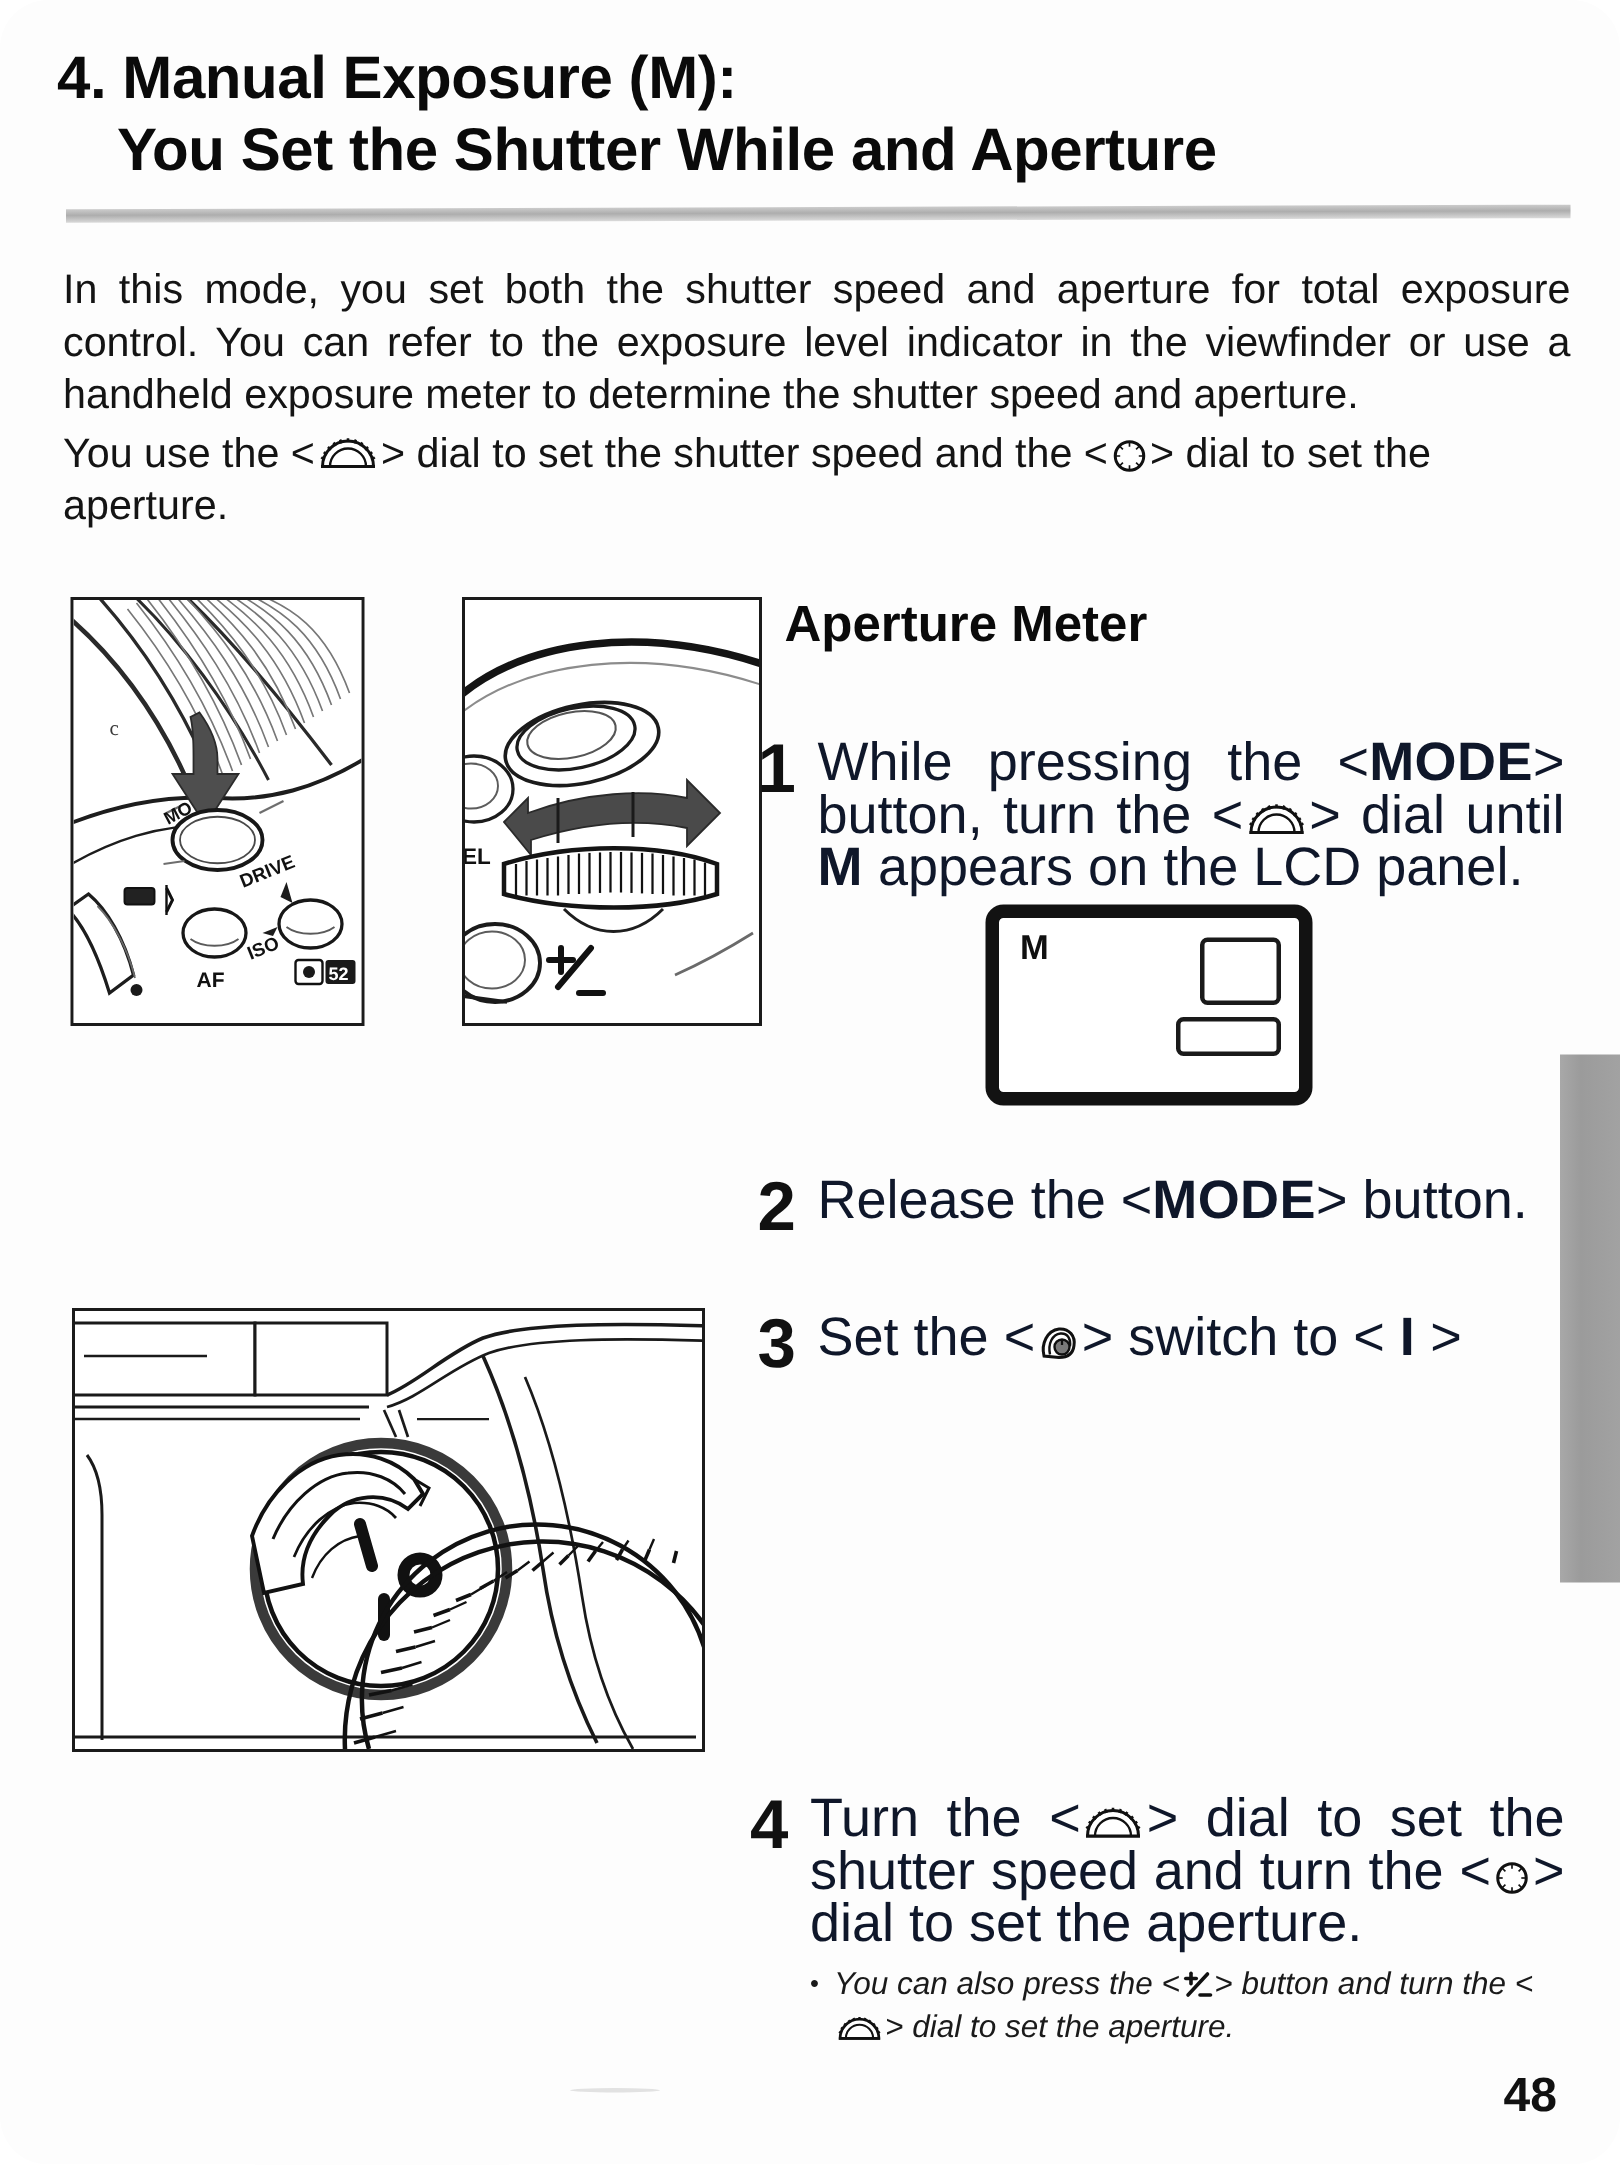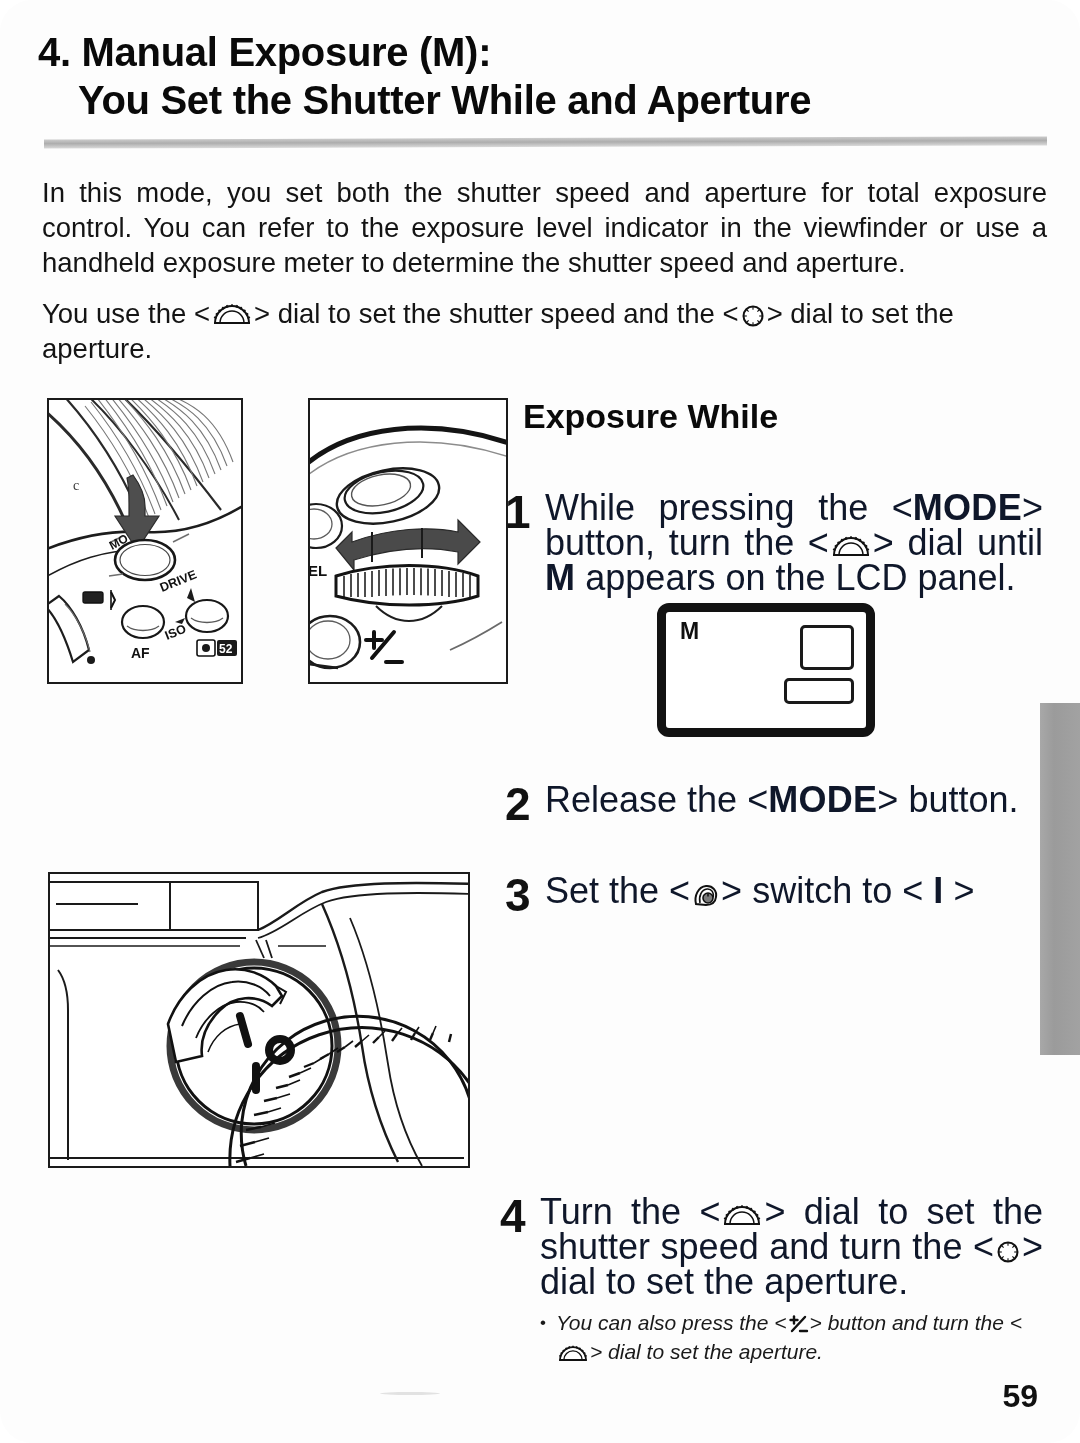--- a/index.html
+++ b/index.html
@@ -60,21 +60,21 @@
     width: 1005px;
     font-size: 27.5px;
     line-height: 35px;
     color: #141414;
   }
   .intro p { margin: 0; }
   .intro p.justified {
     text-align: justify;
     text-align-last: left;
   }
-  .intro p.second { margin-top: 16px; }
+  .intro p.second { margin-top: 4px; }
 
   
   .ico {
     display: inline-block;
     vertical-align: -3px;
     position: relative;
   }
   
   .ico-maindial {
     width: 42px;
@@ -445,21 +445,21 @@
         <path d="M64 232 v16"></path>
         <path d="M62 258 L 84 232"></path>
         <path d="M76 262 h16"></path>
       </g>
 
       <path d="M140 250 C 158 242, 176 232, 192 222" fill="none" stroke="#6a6a6a" stroke-width="1.8"></path>
     </svg>
   </div>
 
   <div class="section-heading">
-    <div>Exposure While</div>
+    <div>Aperture Meter</div>
   </div>
 
   <div class="step" id="step-1">
     <div class="step-num">1</div>
     <div class="step-text spread"><span>While pressing the &lt;</span><span class="kbd-bold">MODE</span><span>&gt; button, turn the &lt;</span><span class="ico ico-maindial">
         <svg viewBox="0 0 42 24" aria-hidden="true">
           <path d="M3 21 H39" stroke="#111" stroke-width="2" fill="none"></path>
           <path d="M4 21 A17 17 0 0 1 38 21 Z" fill="#fff" stroke="#111" stroke-width="2"></path>
           <path d="M9 21 A12 12 0 0 1 33 21" fill="none" stroke="#111" stroke-width="1.6"></path>
           <g stroke="#111" stroke-width="1.7">
@@ -640,16 +640,16 @@
               <path d="M32.3 9.8 l2.1 -1.8"></path>
                 <path d="M35.0 12.9 l2.2 -1.4"></path>
               <path d="M36.8 16.5 l2.0 -1.6"></path>
             </g>
           </svg>
         </span><span>&gt; dial to set the aperture.</span></div>
     </div>
   </div>
 
   <div id="thumb-tab"></div>
-  <div id="page-number">59</div>
+  <div id="page-number">48</div>
   <div id="scan-smudge"></div>
 
 </div>
 
 </body></html>

